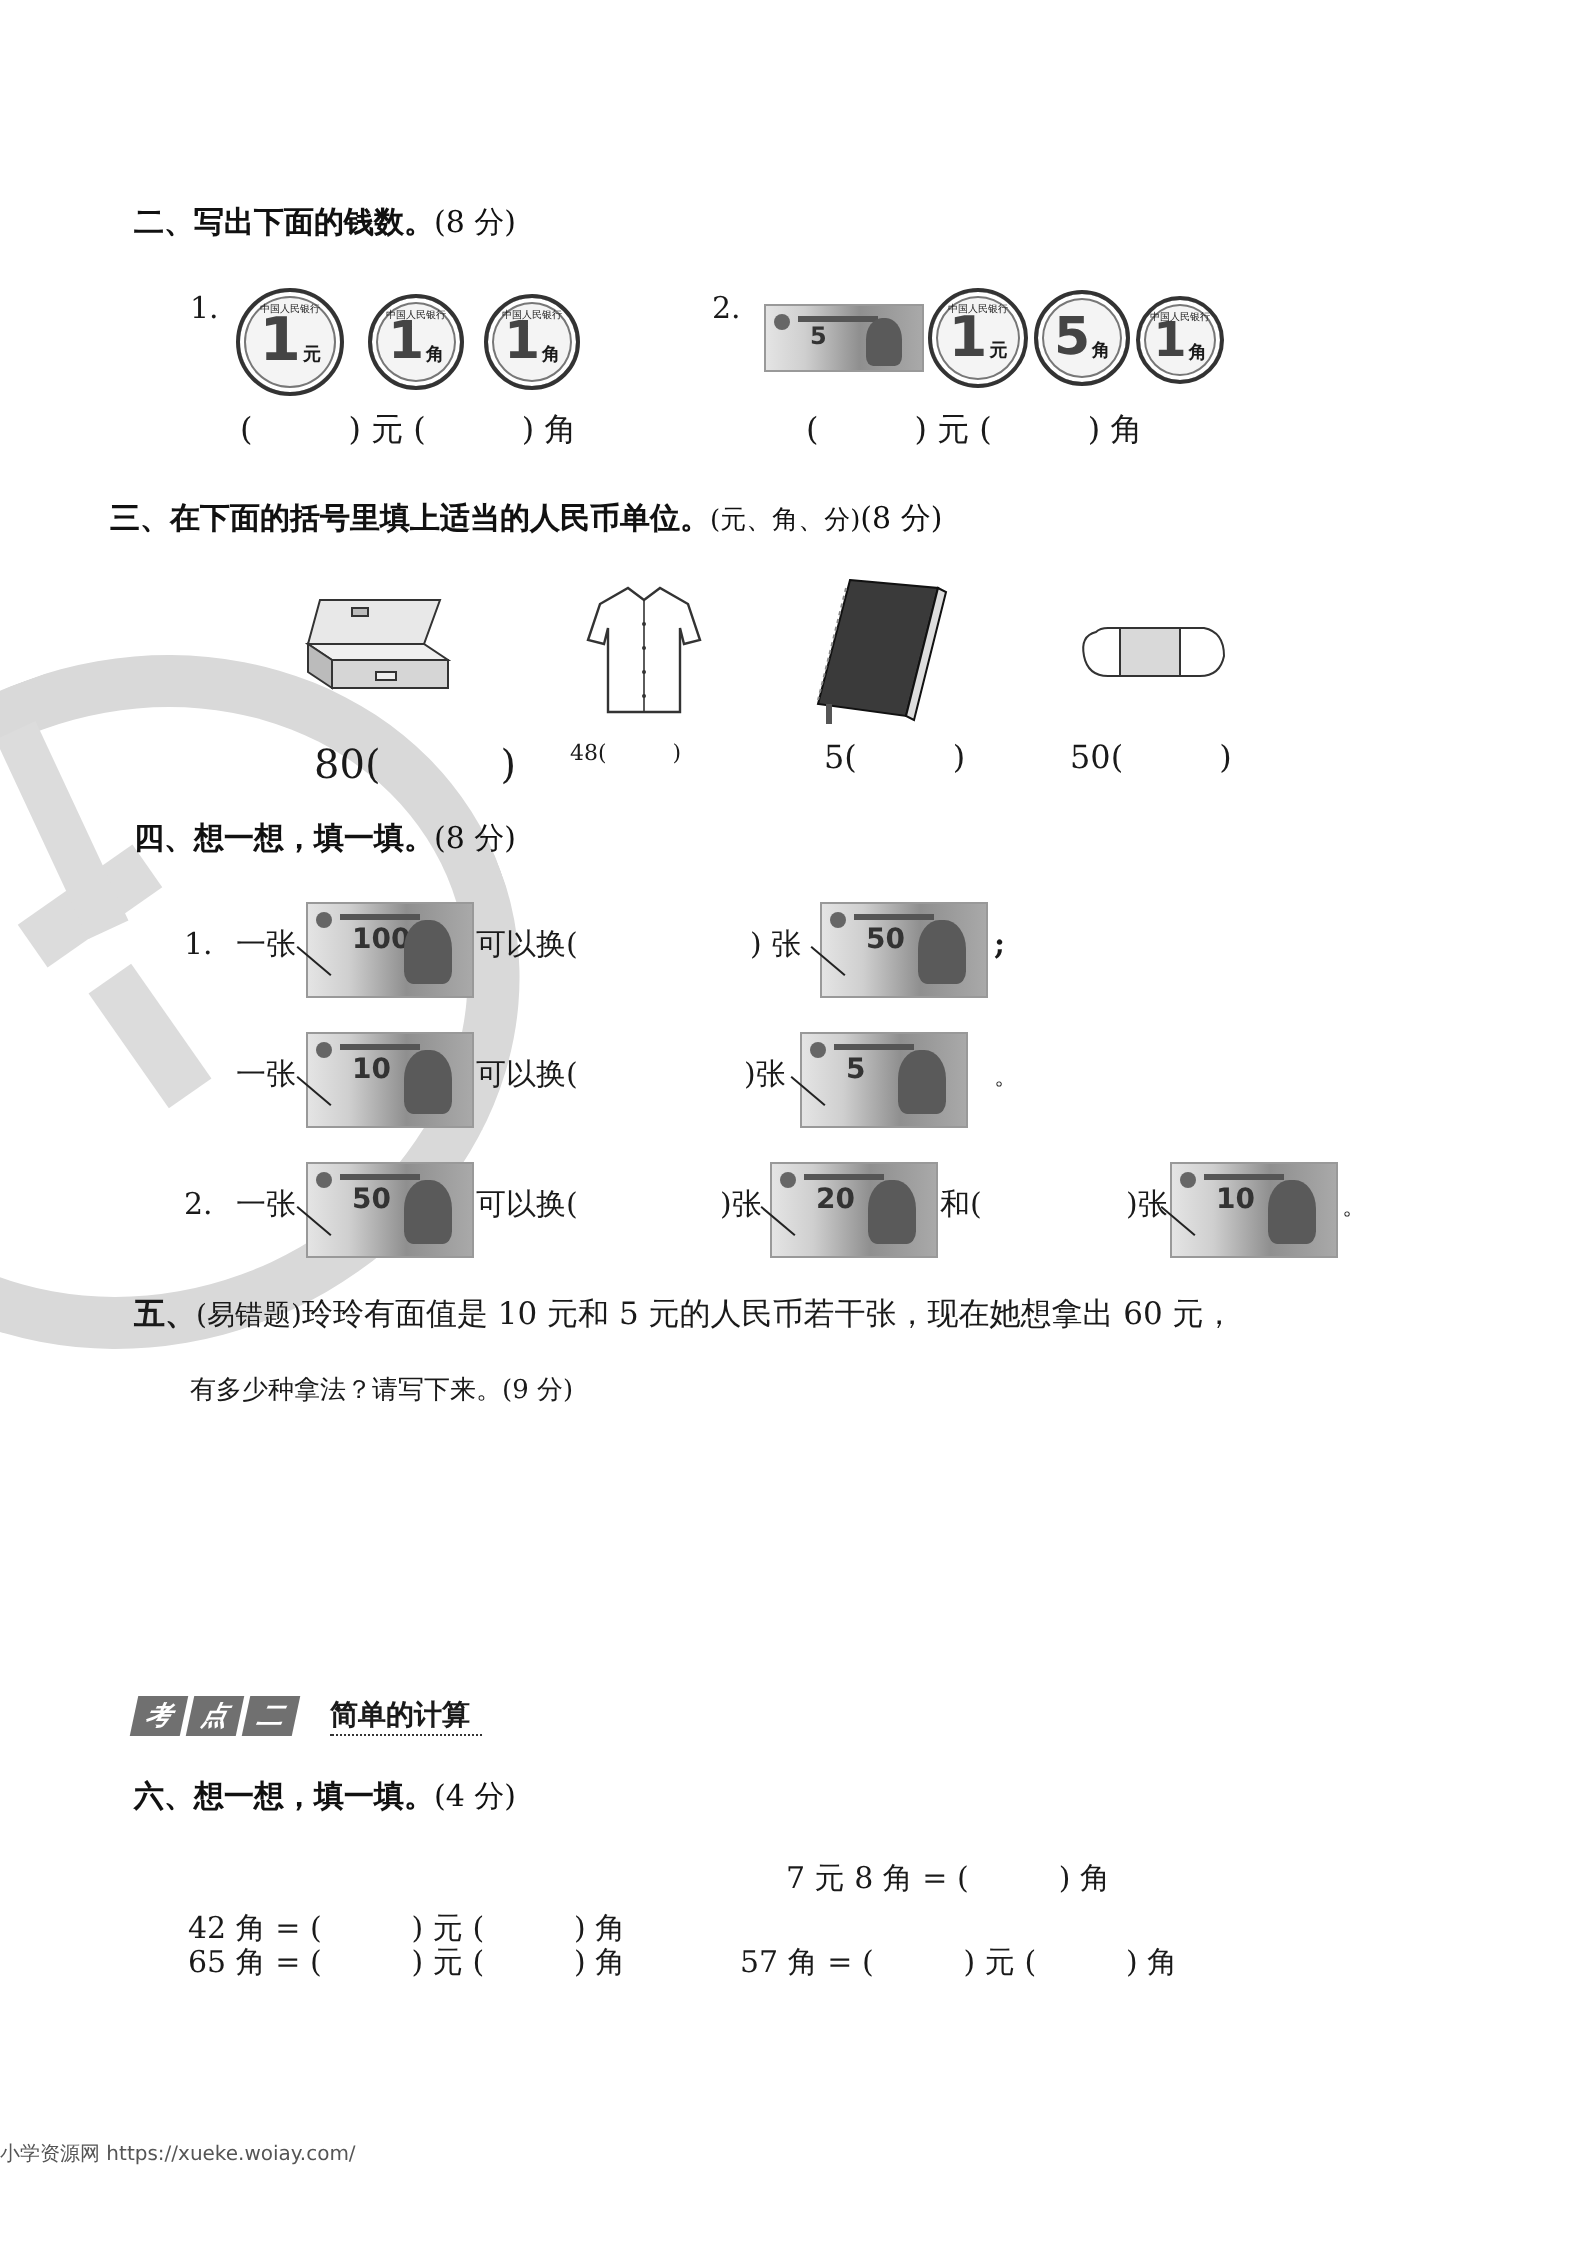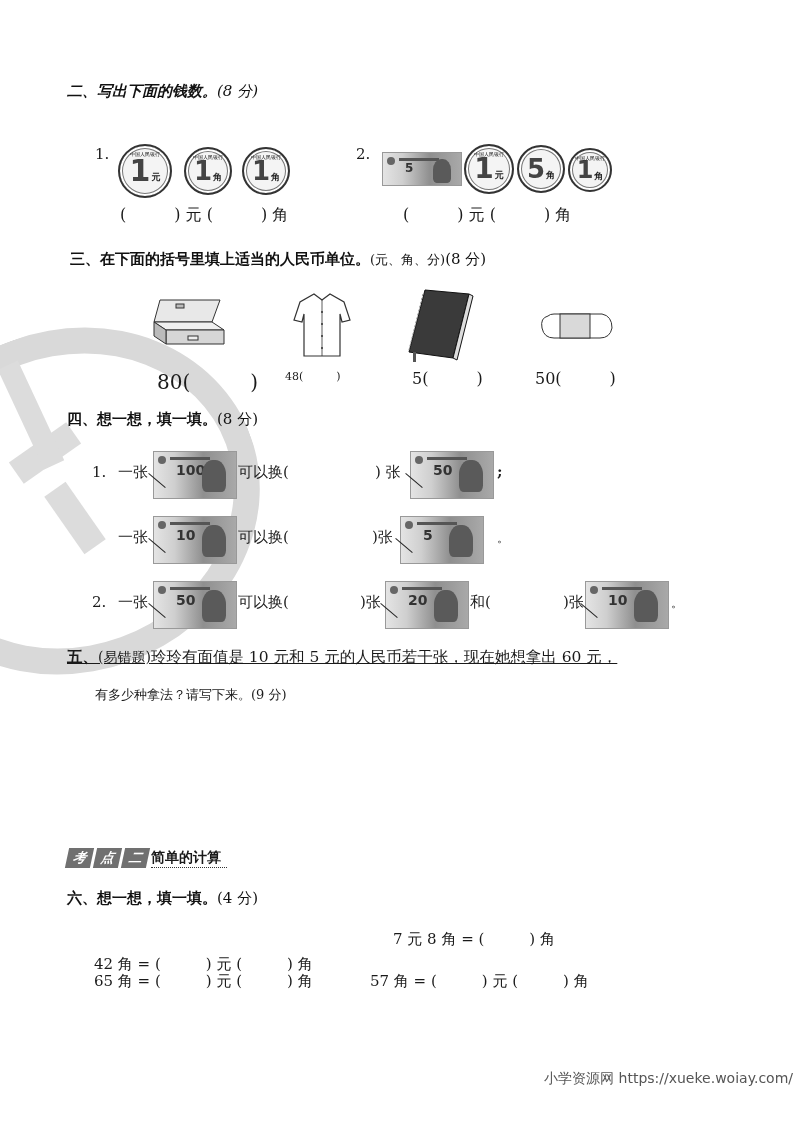--- a/index.html
+++ b/index.html
@@ -41,32 +41,32 @@
   .note .portrait { position: absolute; right: 10px; top: 8px; width: 24px; height: 32px; border-radius: 45% 45% 20% 20%; background: #5a5a5a; }
   .note .emblem { position: absolute; left: 4px; top: 4px; width: 8px; height: 8px; border-radius: 50%; background: #666; }
   .note .topline { position: absolute; left: 16px; top: 5px; width: 40px; height: 3px; background: #555; }
   .pointer { position: absolute; width: 22px; height: 1px; background: #222; transform: rotate(40deg); z-index: 3; }
   .item-img { position: absolute; z-index: 2; }
   .topic-banner { position: absolute; left: 67px; top: 848px; z-index: 2; display: flex; align-items: center; }
   .topic-tag {
     background: #707070; color: #fff; font-family: "DejaVu Sans", sans-serif; font-style: italic; font-weight: bold;
     font-size: 13px; padding: 1px 6px; margin-right: 3px; transform: skewX(-12deg);
   }
-  .topic-title { font-family: "DejaVu Sans", sans-serif; font-weight: bold; font-size: 14px; margin-left: 0; padding-right: 6px; border-bottom: 1px dotted #333; }
-  .footer { position: absolute; left: 0; right: 0; top: 1070px; text-align: right; font-family: "DejaVu Sans", sans-serif; font-size: 14px; color: #555; }
+  .topic-title { font-family: "DejaVu Sans", sans-serif; font-weight: bold; font-size: 14px; margin-left: 14px; padding-right: 6px; border-bottom: 1px dotted #333; }
+  .footer { position: absolute; left: 0; right: 0; top: 1070px; text-align: left; font-family: "DejaVu Sans", sans-serif; font-size: 10px; color: #555; }
 </style>
 </head>
 <body>
 
 <div class="watermark"></div>
 <div class="wm-bar1"></div>
 <div class="wm-bar2"></div>
 <div class="wm-bar3"></div>
 
-<div class="heading" style="left:67px; top:82px;font-style:italic;">
+<div class="heading" style="left:67px; top:102px;">
   <span>二、写出下面的钱数。</span><span class="pts">(8 分)</span>
 </div>
 
 <span class="txt" style="left:95px; top:145px;">1.</span>
 <div class="coin" style="left:118px; top:144px; width:50px; height:50px;">
   <span class="rim">中国人民银行</span>
   <span class="big">1</span>
     <span class="unit">元</span>
 </div>
 <div class="coin" style="left:184px; top:147px; width:44px; height:44px;">
@@ -97,21 +97,21 @@
   <span class="big" style="font-size:26px">5</span>
     <span class="unit">角</span>
 </div>
 <div class="coin" style="left:568px; top:148px; width:40px; height:40px;">
   <span class="rim">中国人民银行</span>
   <span class="big" style="font-size:24px">1</span>
     <span class="unit">角</span>
 </div>
 <span class="txt" style="left:403px; top:205px; font-size:16px;">(　　　) 元 (　　　) 角</span>
 
-<div class="heading" style="left:70px; top:250px;text-align:right;">
+<div class="heading" style="left:55px; top:250px;text-align:right;">
   <span>三、在下面的括号里填上适当的人民币单位。</span><span class="sub">(元、角、分)</span><span class="pts">(8 分)</span>
 </div>
 
 <svg class="item-img" style="left:150px; top:298px;" width="80" height="52" viewBox="0 0 80 52">
   <polygon points="10,2 70,2 62,24 4,24" fill="#e8e8e8" stroke="#333"></polygon>
   <rect x="26" y="6" width="8" height="4" fill="#bbb" stroke="#333"></rect>
   <polygon points="4,24 62,24 74,32 16,32" fill="#f0f0f0" stroke="#333"></polygon>
   <polygon points="16,32 74,32 74,46 16,46" fill="#d6d6d6" stroke="#333"></polygon>
   <polygon points="4,24 16,32 16,46 4,38" fill="#bbb" stroke="#333"></polygon>
   <rect x="38" y="38" width="10" height="4" fill="#eee" stroke="#333"></rect>
@@ -205,21 +205,21 @@
 <span class="txt" style="left:563px; top:593px;">)张</span>
 <div class="note" style="left:585px; top:581px;">
   <span class="emblem"></span>
     <span class="topline"></span>
   <span class="denom">10</span>
   <span class="portrait"></span>
 </div>
 <div class="pointer" style="left:578px; top:610px;"></div>
 <span class="txt" style="left:671px; top:595px; font-size:12px;">。</span>
 
-<div class="txt" style="left:67px; top:647px; font-size:15.5px;text-decoration:underline;">
+<div class="txt" style="left:67px; top:647px; font-size:15.5px;">
   <span style="font-family:'DejaVu Sans',sans-serif; font-weight:bold;">五、</span><span style="font-size:14px;">(易错题)</span><span>玲玲有面值是 10 元和 5 元的人民币若干张，现在她想拿出 60 元，</span>
 </div>
 <div class="txt" style="left:95px; top:686px; font-size:13px;">
   <span>有多少种拿法？请写下来。</span><span>(9 分)</span>
 </div>
 
 <div class="topic-banner">
   <span class="topic-tag">考</span>
   <span class="topic-tag">点</span>
   <span class="topic-tag">二</span>

